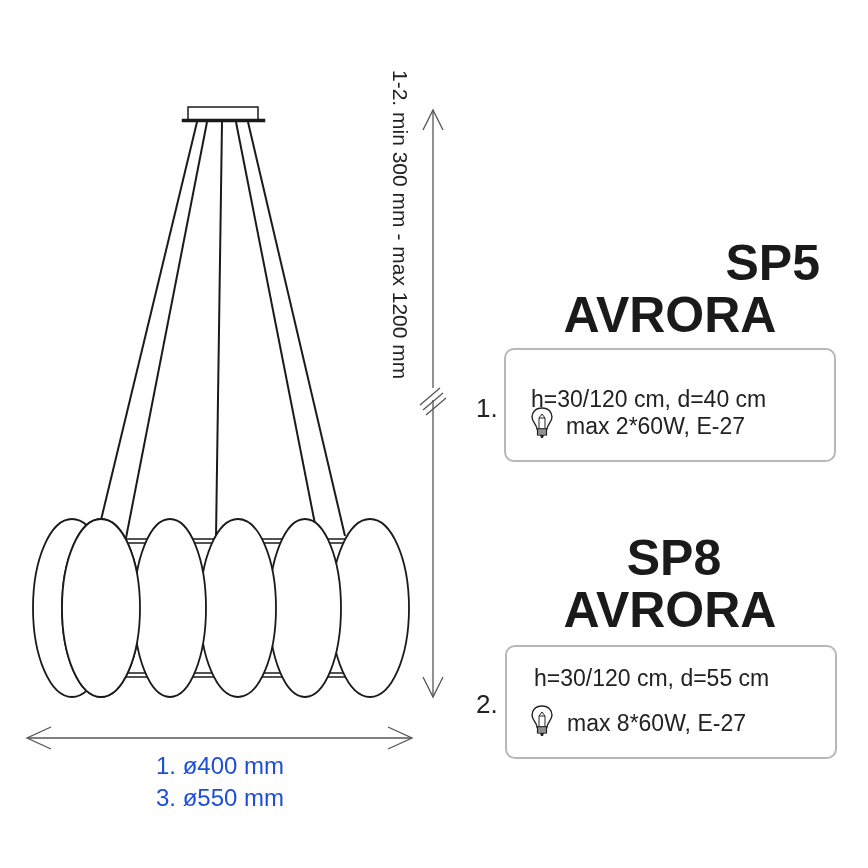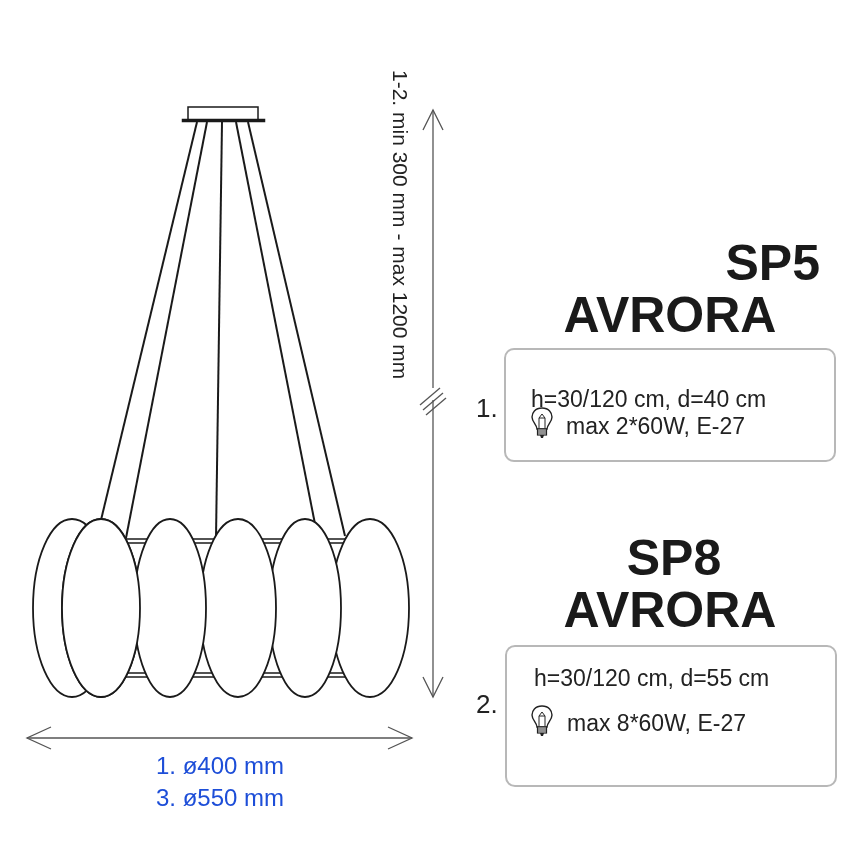--- a/index.html
+++ b/index.html
@@ -86,21 +86,21 @@
     <line x1="7.5" y1="25" x2="16.5" y2="25" stroke="#222" stroke-width="1"></line>
     <line x1="7.5" y1="27" x2="16.5" y2="27" stroke="#222" stroke-width="1"></line>
     <path d="M10 29 L14 29 L13 32 L11 32 Z" fill="#222"></path>
   </svg>
   <div class="spec-line" style="left:60px; top:63px;">max 2*60W, E-27</div>
 </div>
 
 <div class="model-code" style="left:524px; top:533px; width:300px;">SP8</div>
 <div class="model-code" style="left:520px; top:585px; width:300px;">AVRORA</div>
 <div class="num-label" style="left:476px; top:690px;">2.</div>
-<div class="spec-box" style="left:505px; top:645px; width:332px; height:142px;">
+<div class="spec-box" style="left:505px; top:645px; width:332px; height:114px;">
   <div class="spec-line" style="left:27px; top:18px;">h=30/120 cm, d=55 cm</div>
   <svg class="bulb" style="left:23px; top:57px;" viewBox="0 0 24 34">
     <path d="M12 2 C5 2 2 7 2 11 C2 16 7 19 7 23 L17 23 C17 19 22 16 22 11 C22 7 19 2 12 2 Z" fill="#fff" stroke="#222" stroke-width="1.4"></path>
     <path d="M9 22 L9 12 L12 8 L15 12 L15 22 M9 12 L15 12" fill="none" stroke="#222" stroke-width="1"></path>
     <rect x="7.5" y="23" width="9" height="6" fill="#fff" stroke="#222" stroke-width="1.2"></rect>
     <line x1="7.5" y1="25" x2="16.5" y2="25" stroke="#222" stroke-width="1"></line>
     <line x1="7.5" y1="27" x2="16.5" y2="27" stroke="#222" stroke-width="1"></line>
     <path d="M10 29 L14 29 L13 32 L11 32 Z" fill="#222"></path>
   </svg>
   <div class="spec-line" style="left:60px; top:63px;text-align:center;">max 8*60W, E-27</div>

